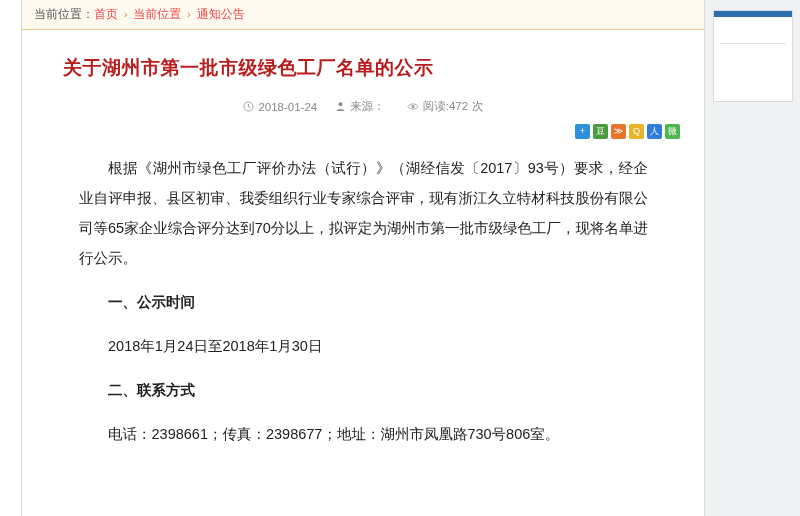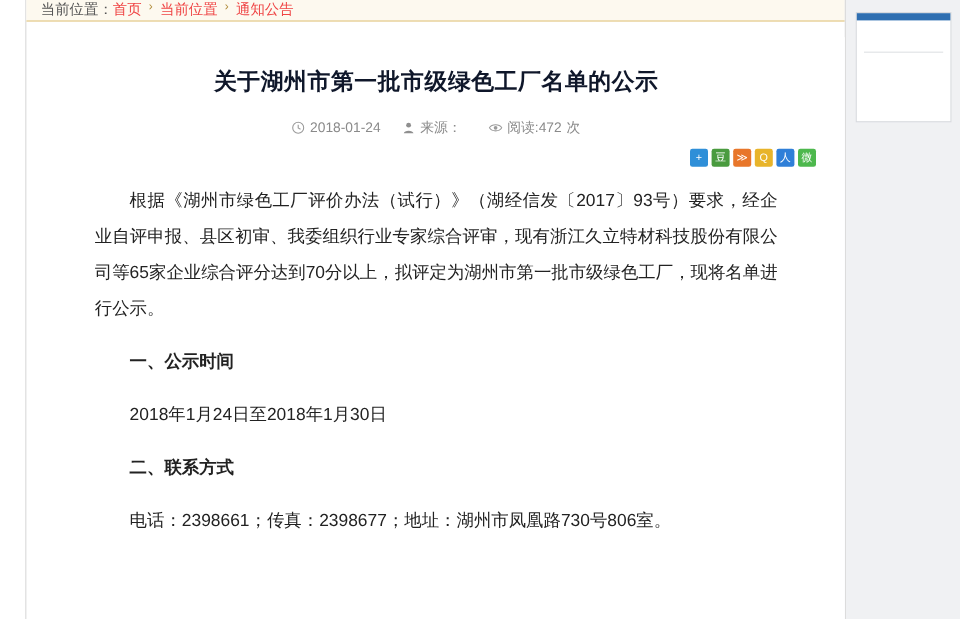--- a/index.html
+++ b/index.html
@@ -28,26 +28,26 @@
     width: 22px; height: 516px;
     background: #ffffff;
     border-right: 1px solid #dcdcdc;
     box-sizing: border-box;
   }
 
   
   .crumb-bar {
     position: absolute;
     left: 22px; top: 0;
-    width: 682px; height: 18px;
+    width: 682px; height: 30px;
     background: #fdf9ef;
     border-bottom: 1px solid #e3c98a;
     box-sizing: border-box;
     display: flex;
-    align-items: flex-start;
+    align-items: center;
     padding-left: 12px;
     font-size: 12px;
     color: #555;
   }
   .crumb-bar .sep {
     margin: 0 6px;
     color: #b08c3a;
     font-size: 10px;
   }
   .crumb-bar a {
@@ -86,24 +86,24 @@
   
   .content {
     position: absolute;
     left: 23px; top: 31px;
     width: 681px; height: 485px;
     background: #ffffff;
     box-sizing: border-box;
   }
 
   .doc-title {
-    text-align: center;
+    text-align: left;
     font-size: 19px;
     font-weight: bold;
-    color: #0f172a;
+    color: #b91c1c;
     margin: 24px 40px 0 40px;
     letter-spacing: 0.5px;
   }
 
   .meta {
     display: flex;
     justify-content: center;
     gap: 18px;
     margin-top: 18px;
     font-size: 11.5px;

